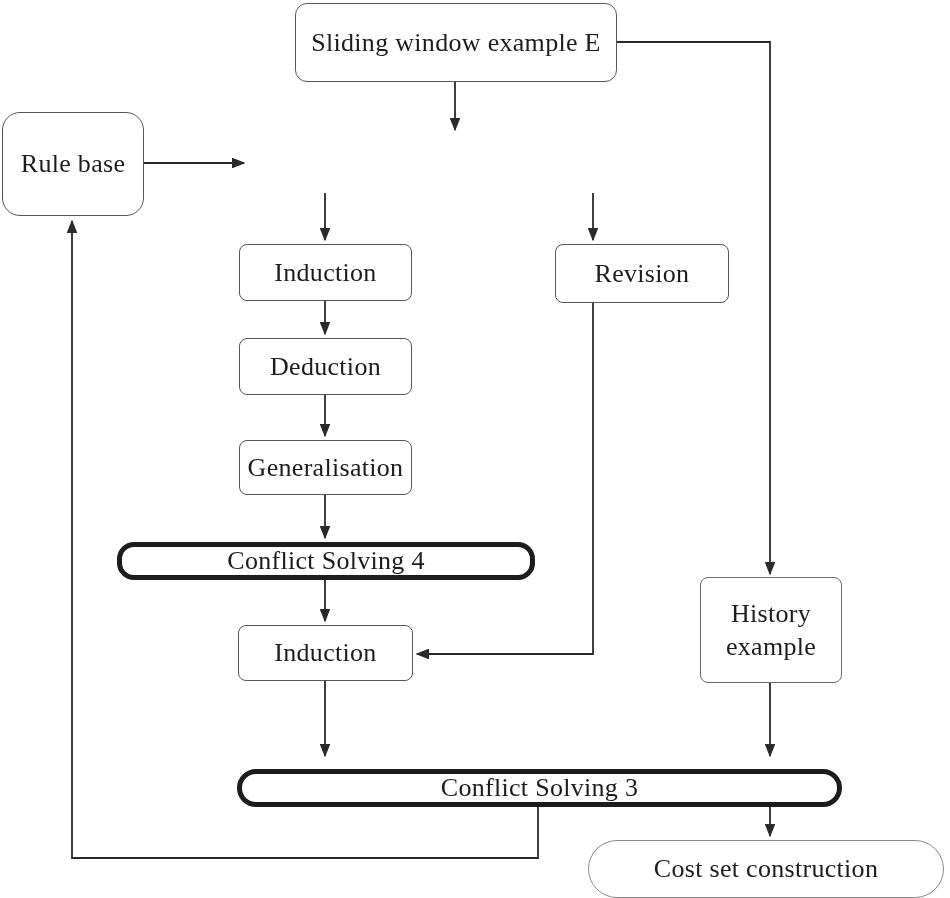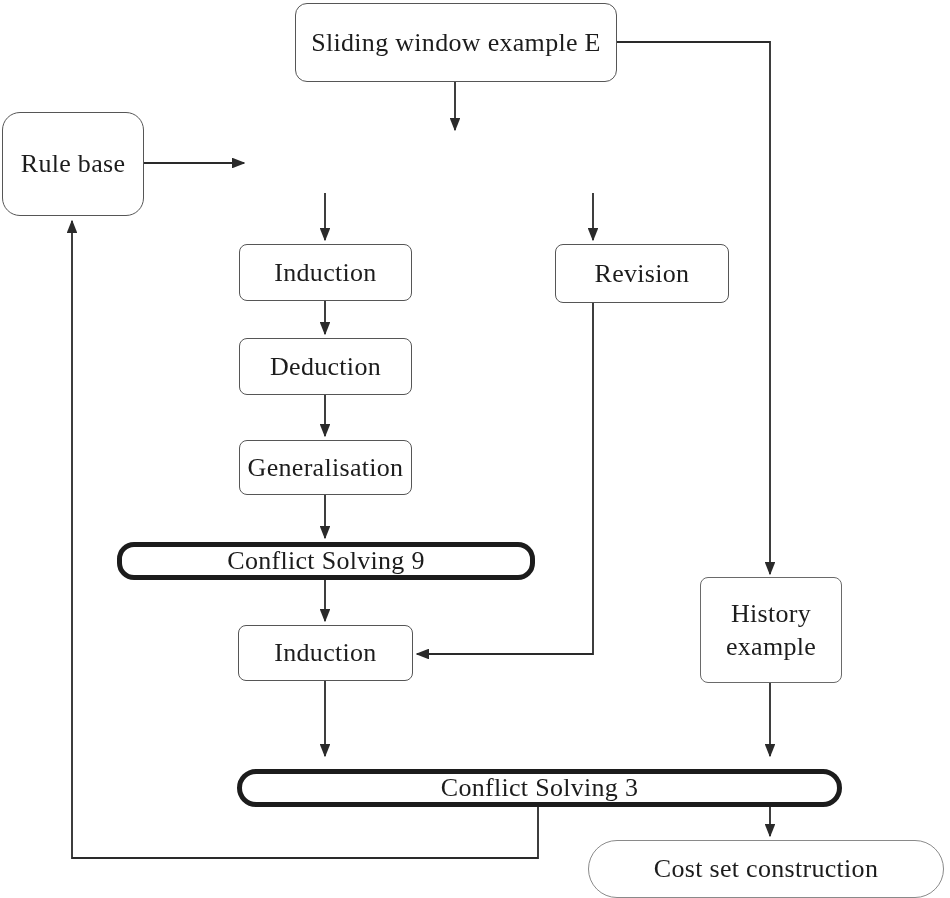--- a/index.html
+++ b/index.html
@@ -103,21 +103,21 @@
 
   <div class="node thin" id="n-deduction">
     <span>Deduction</span>
   </div>
 
   <div class="node thin" id="n-generalisation">
     <span>Generalisation</span>
   </div>
 
   <div class="node thick" id="n-cs2">
-    <span>Conflict Solving 9</span>
+    <span>Conflict Solving 4</span>
   </div>
 
   <div class="node thin" id="n-induction">
     <span>Induction</span>
   </div>
 
   <div class="node thin" id="n-history">
     <span>History</span>
     <span>example</span>
   </div>

